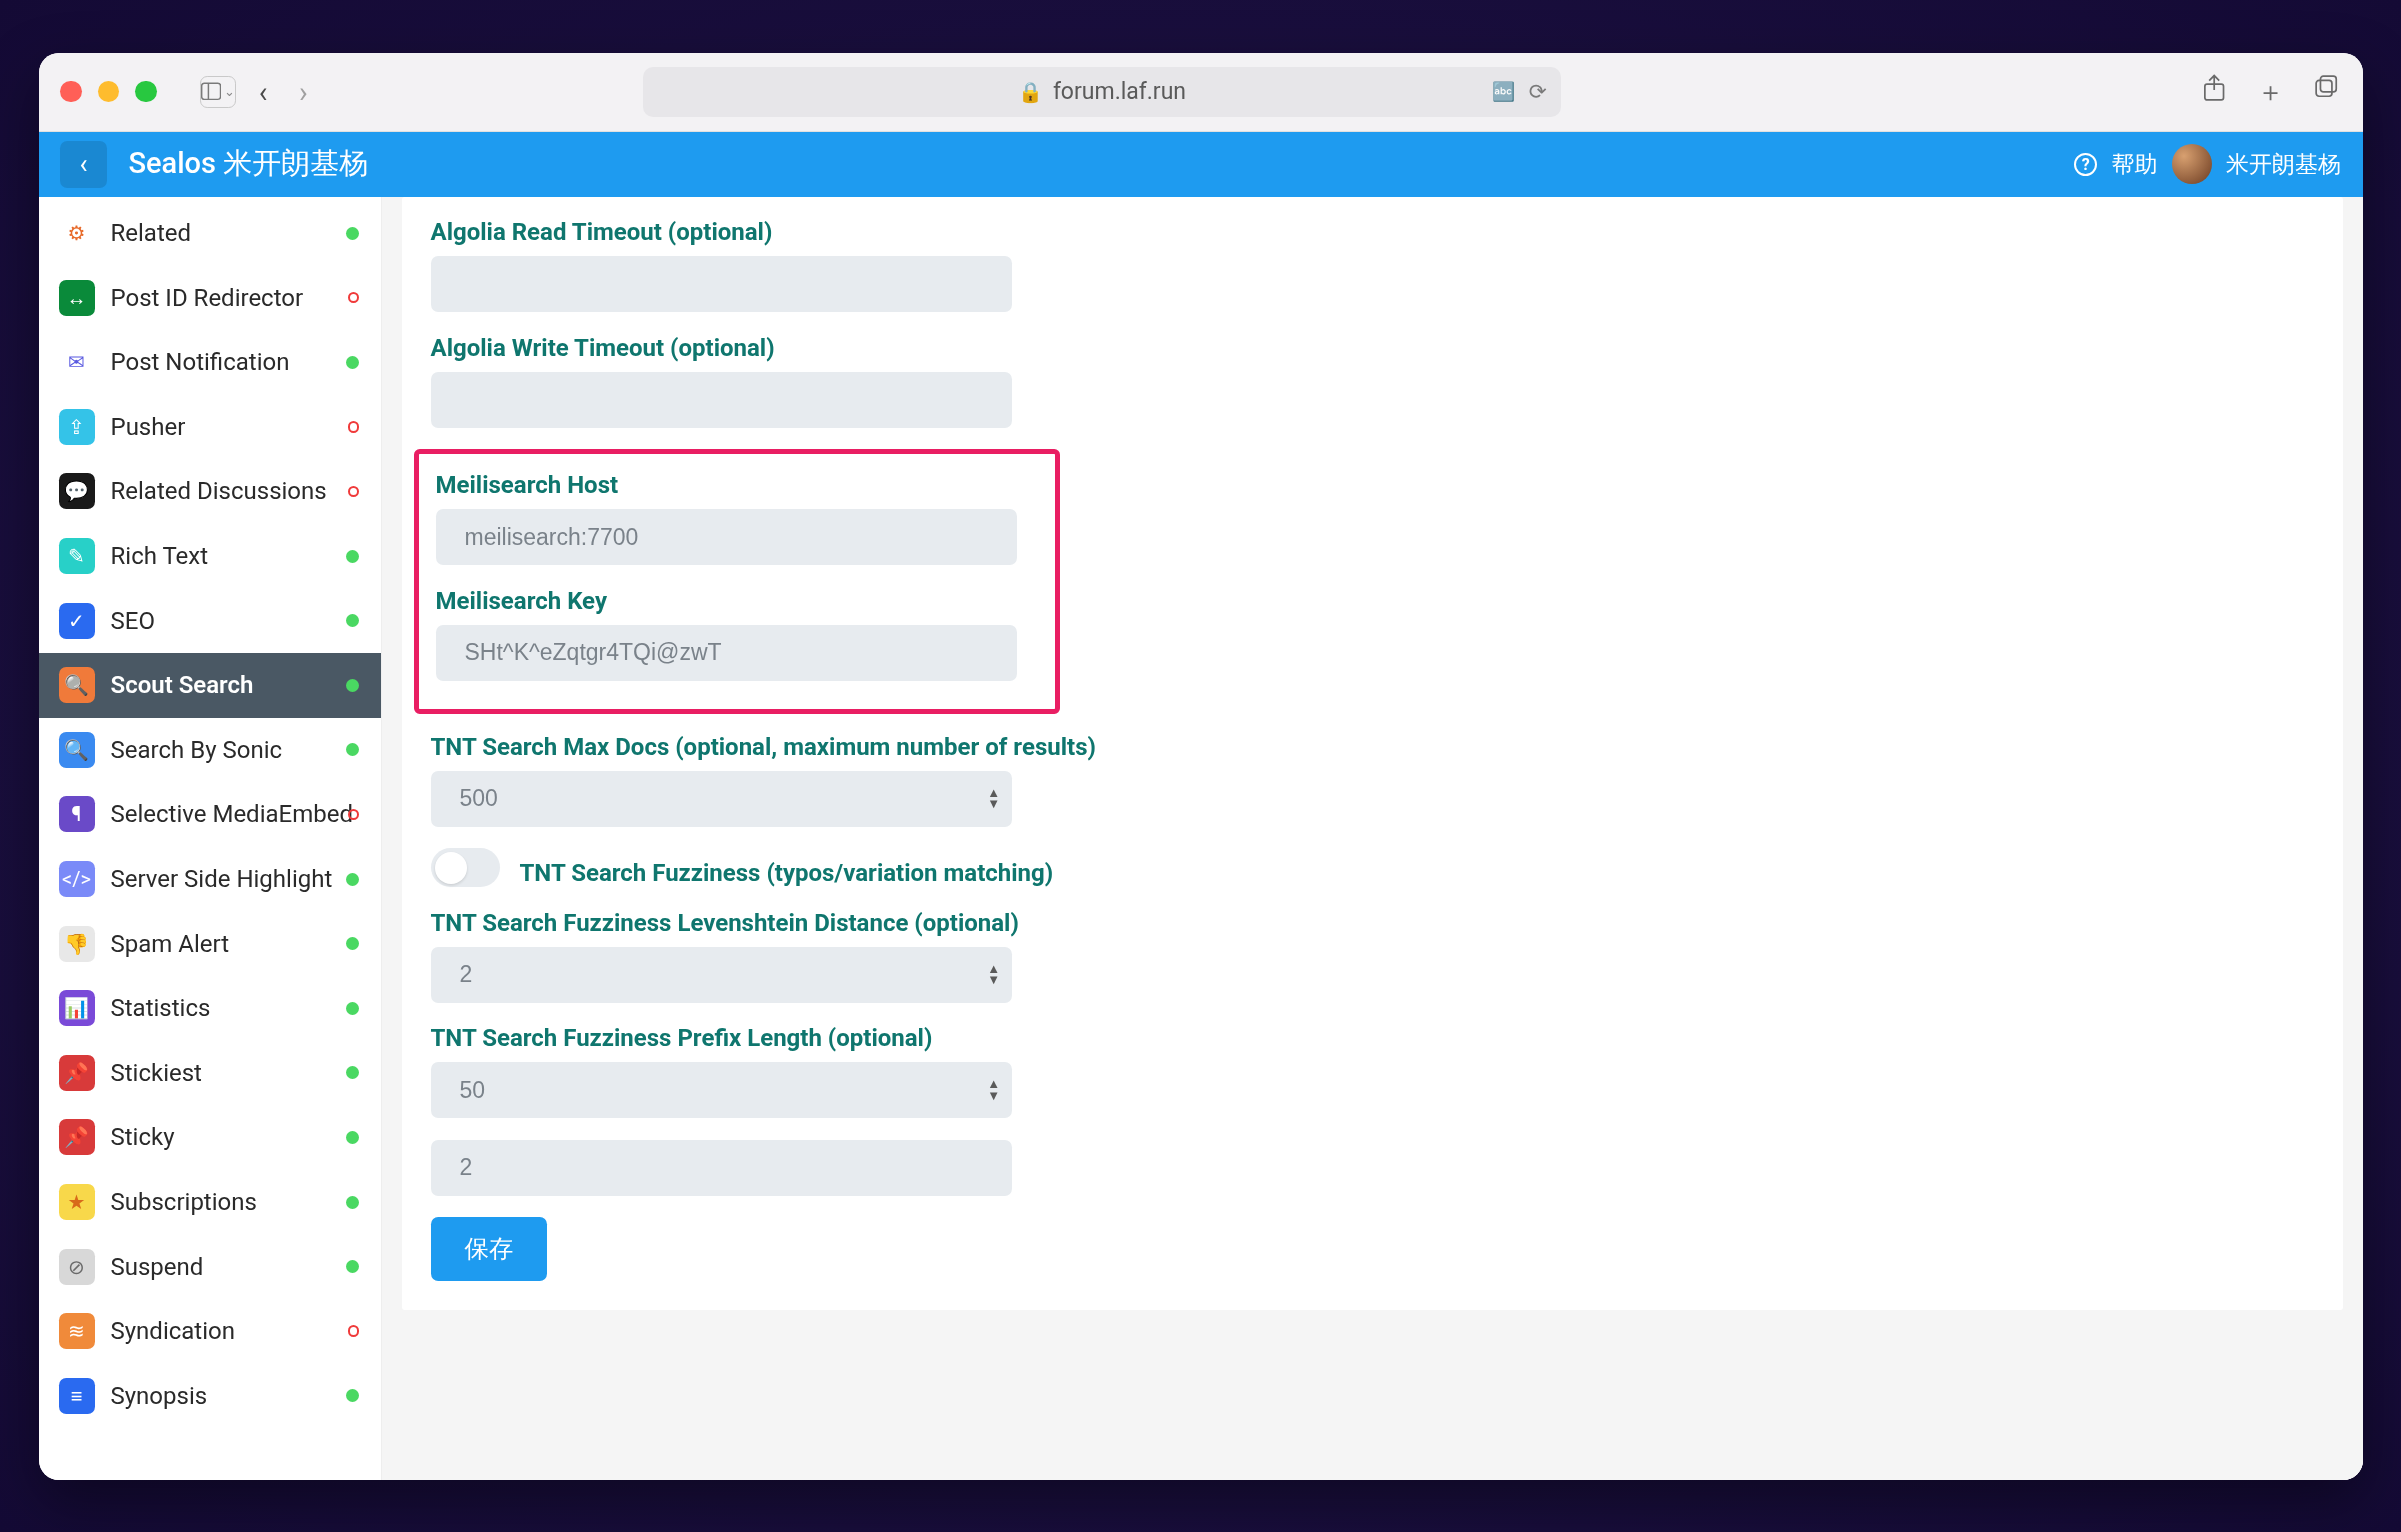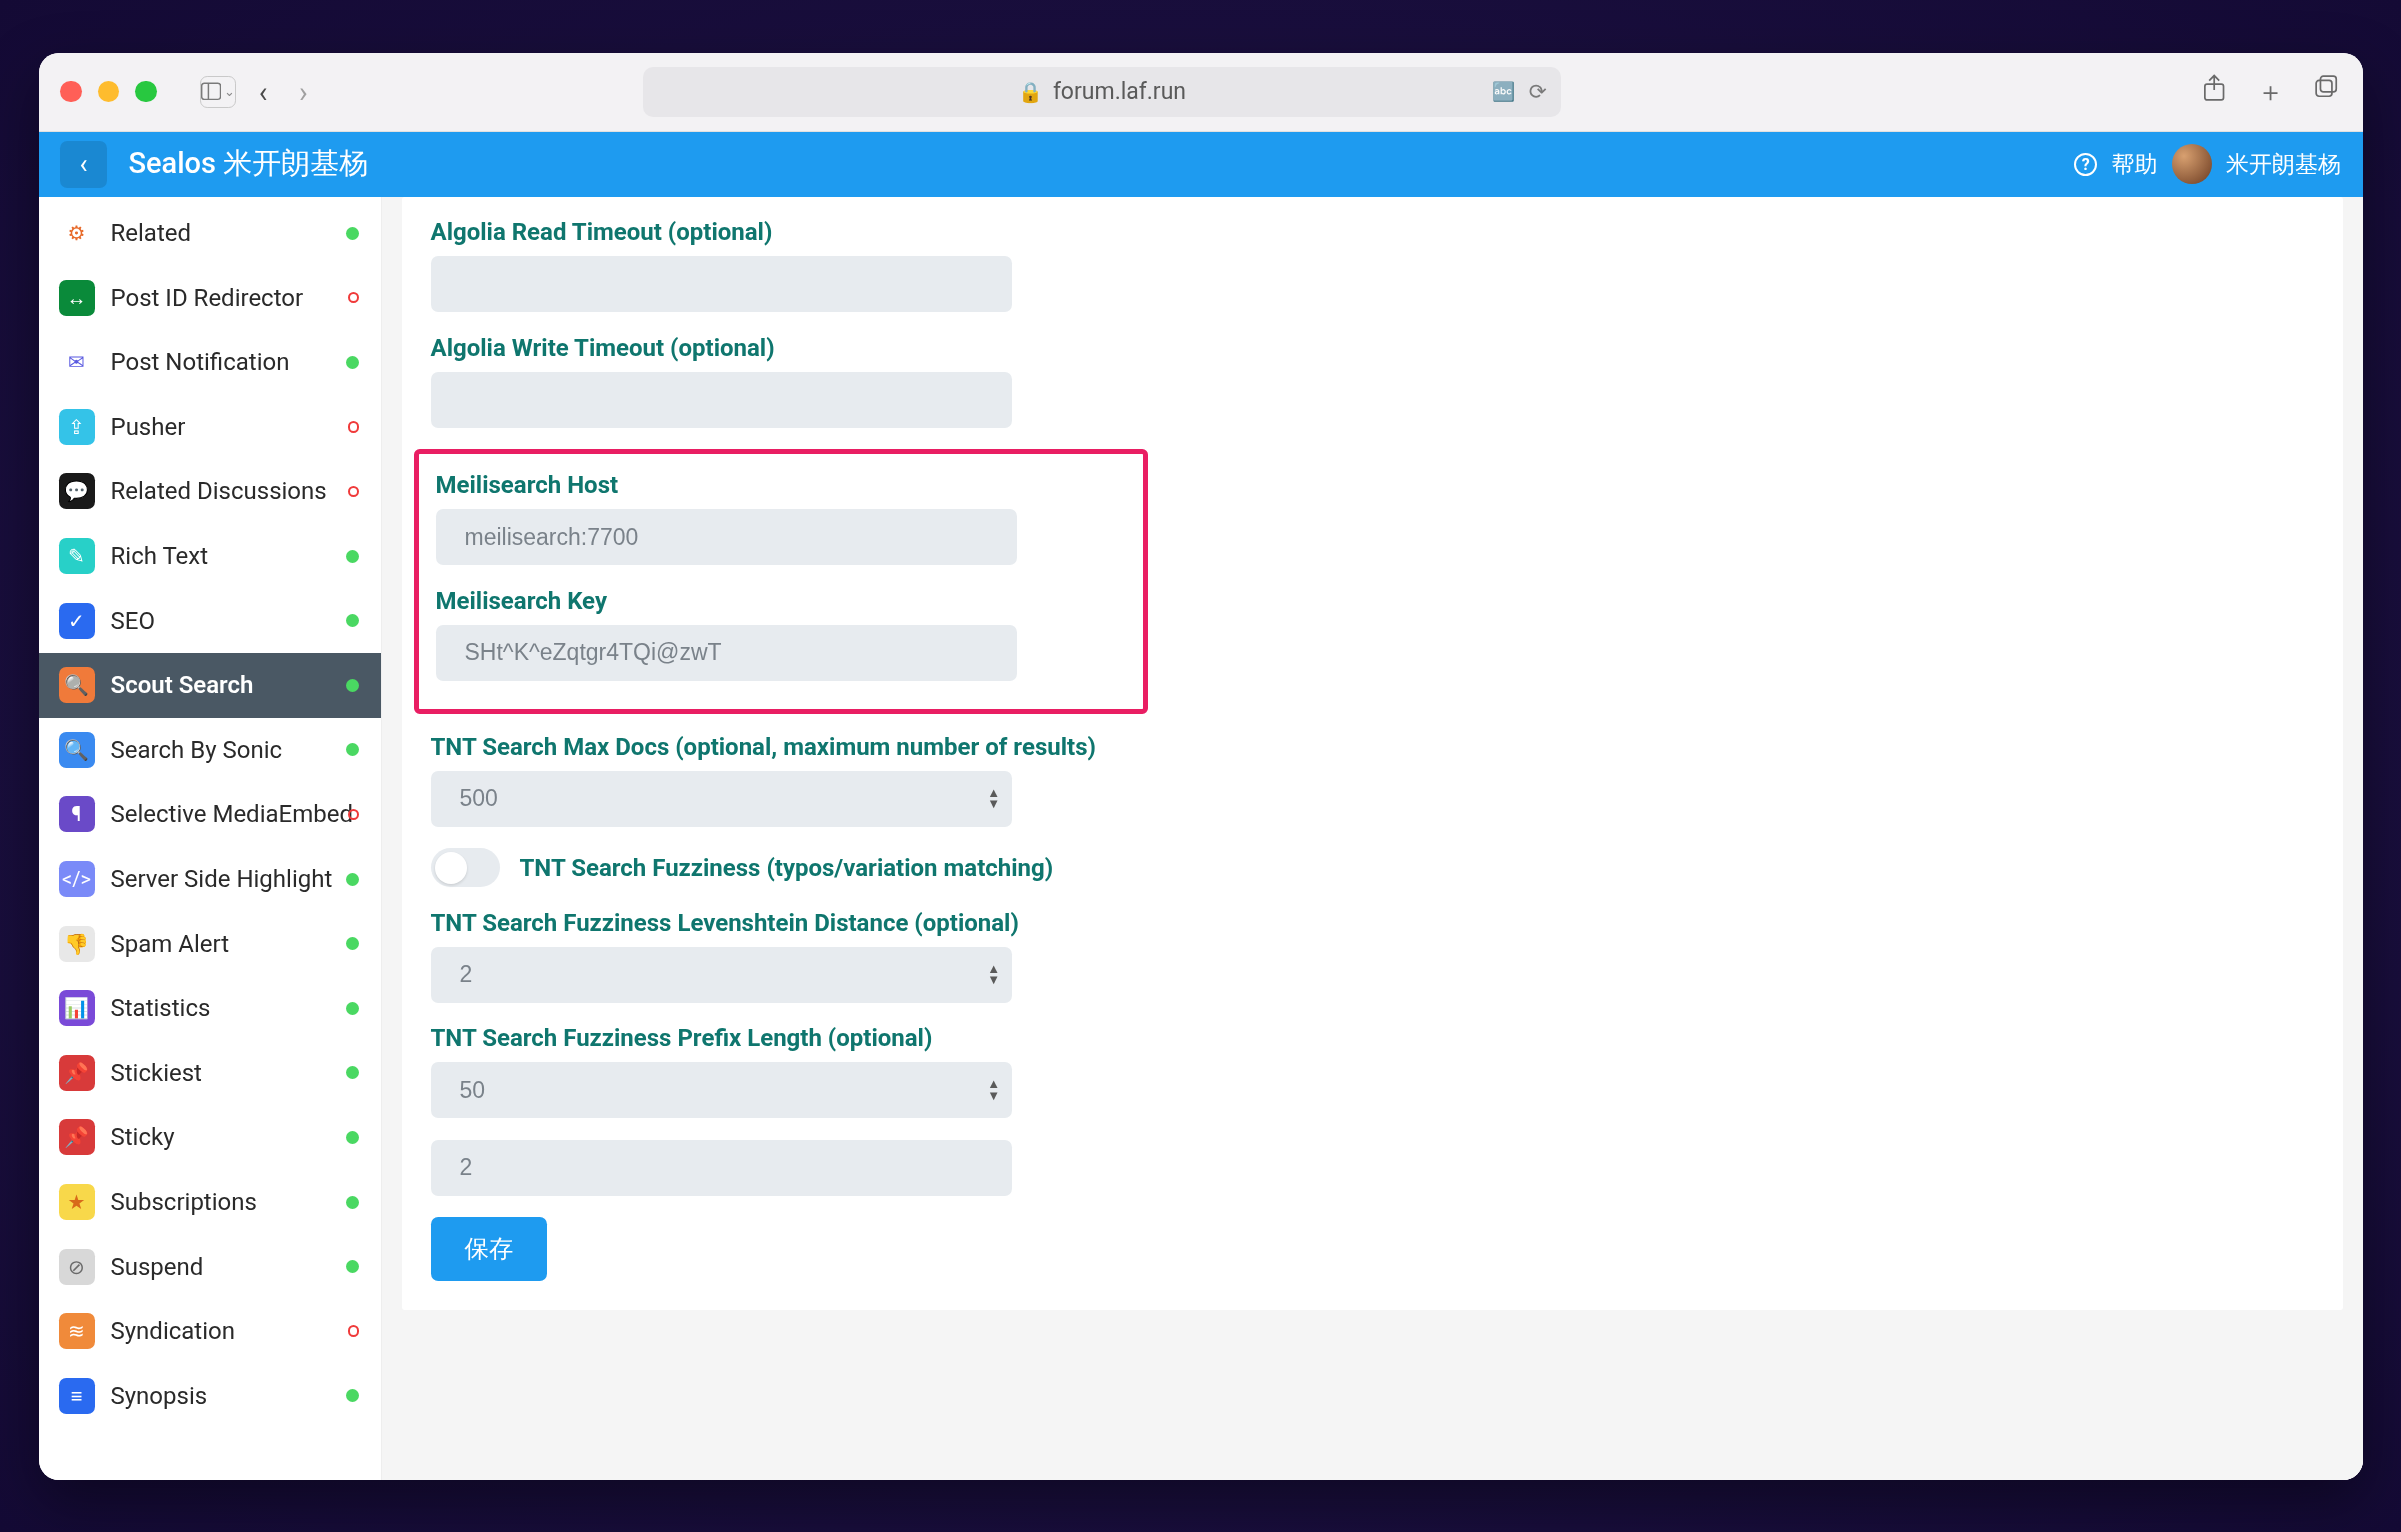--- a/index.html
+++ b/index.html
@@ -137,23 +137,23 @@
     padding: 0 29px; font-size: 23px; color:#7a828a;
   }
   .stepper-arrows {
     position:absolute; right:11.5px; top:50%; transform:translateY(-50%);
     color:#5a5a5a; font-size:13px; line-height:0.9;
   }
   .input-wrap { position:relative; width:581px; }
   .highlight-box {
     border: 5px solid #e91e63; border-radius: 5.7px;
     padding: 17px 17px 7.2px 17px; margin: 0 0 18.6px -17px;
-    width: 734px;
-  }
-  .toggle-row { display:flex; align-items:center; gap:20px; margin: 13px 0 21.5px 0; }
+    width: 646px;
+  }
+  .toggle-row { display:flex; align-items:flex-end; gap:20px; margin: 13px 0 21.5px 0; }
   .toggle {
     width: 69px; height:39px; background:#e7ebef; border-radius:21.5px; position:relative;
   }
   .toggle-knob {
     width:32px; height:32px; border-radius:50%; background:#fff; position:absolute; top:3.6px; left:4.3px;
     box-shadow: 0 1.4px 2.9px rgba(0,0,0,0.12);
   }
   .save-btn {
     background:#1e9bf0; color:#fff; border:none; border-radius:7.2px;
     padding: 16px 34px; font-size:24.4px; font-weight:500; cursor:pointer;

